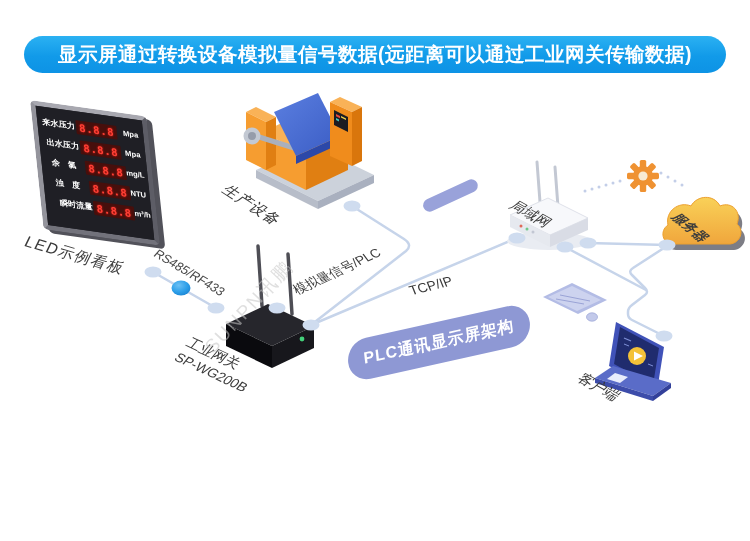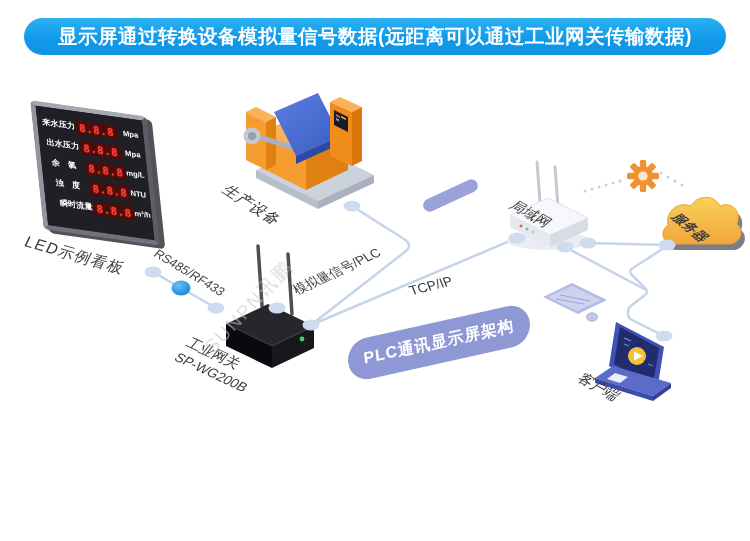--- a/index.html
+++ b/index.html
@@ -1,18 +1,18 @@
 <!DOCTYPE html>
 <html><head>
 <meta charset="utf-8">
 <style>
   html,body{margin:0;padding:0;background:#ffffff;}
   .stage{position:relative;width:750px;height:541px;background:#ffffff;overflow:hidden;
          font-family:"Liberation Sans","DejaVu Sans",sans-serif;}
-  .banner{position:absolute;left:24px;top:18px;width:702px;height:37px;border-radius:19px;
+  .banner{position:absolute;left:24px;top:36px;width:702px;height:37px;border-radius:19px;
           background:linear-gradient(180deg,#2bb1f2 0%,#119ae9 55%,#0d93e5 100%);
           color:#fff;font-size:19.5px;font-weight:bold;letter-spacing:.5px;
           display:flex;align-items:center;justify-content:center;white-space:nowrap;}
   .art{position:absolute;left:0;top:0;}
   .lbl{position:absolute;color:#3a3a3a;white-space:nowrap;transform-origin:left top;}
   .watermark{position:absolute;left:139px;top:294px;width:220px;text-align:center;
              transform:rotate(-47deg);color:#c6c6c6;opacity:.55;font-size:19px;letter-spacing:2px;}
   
   .led-board{position:absolute;left:30px;top:100px;width:114px;height:130px;
              background:#1f1f25;border:5px solid;border-color:#a8a8b0 #5d5d66 #72727b #94949c;

